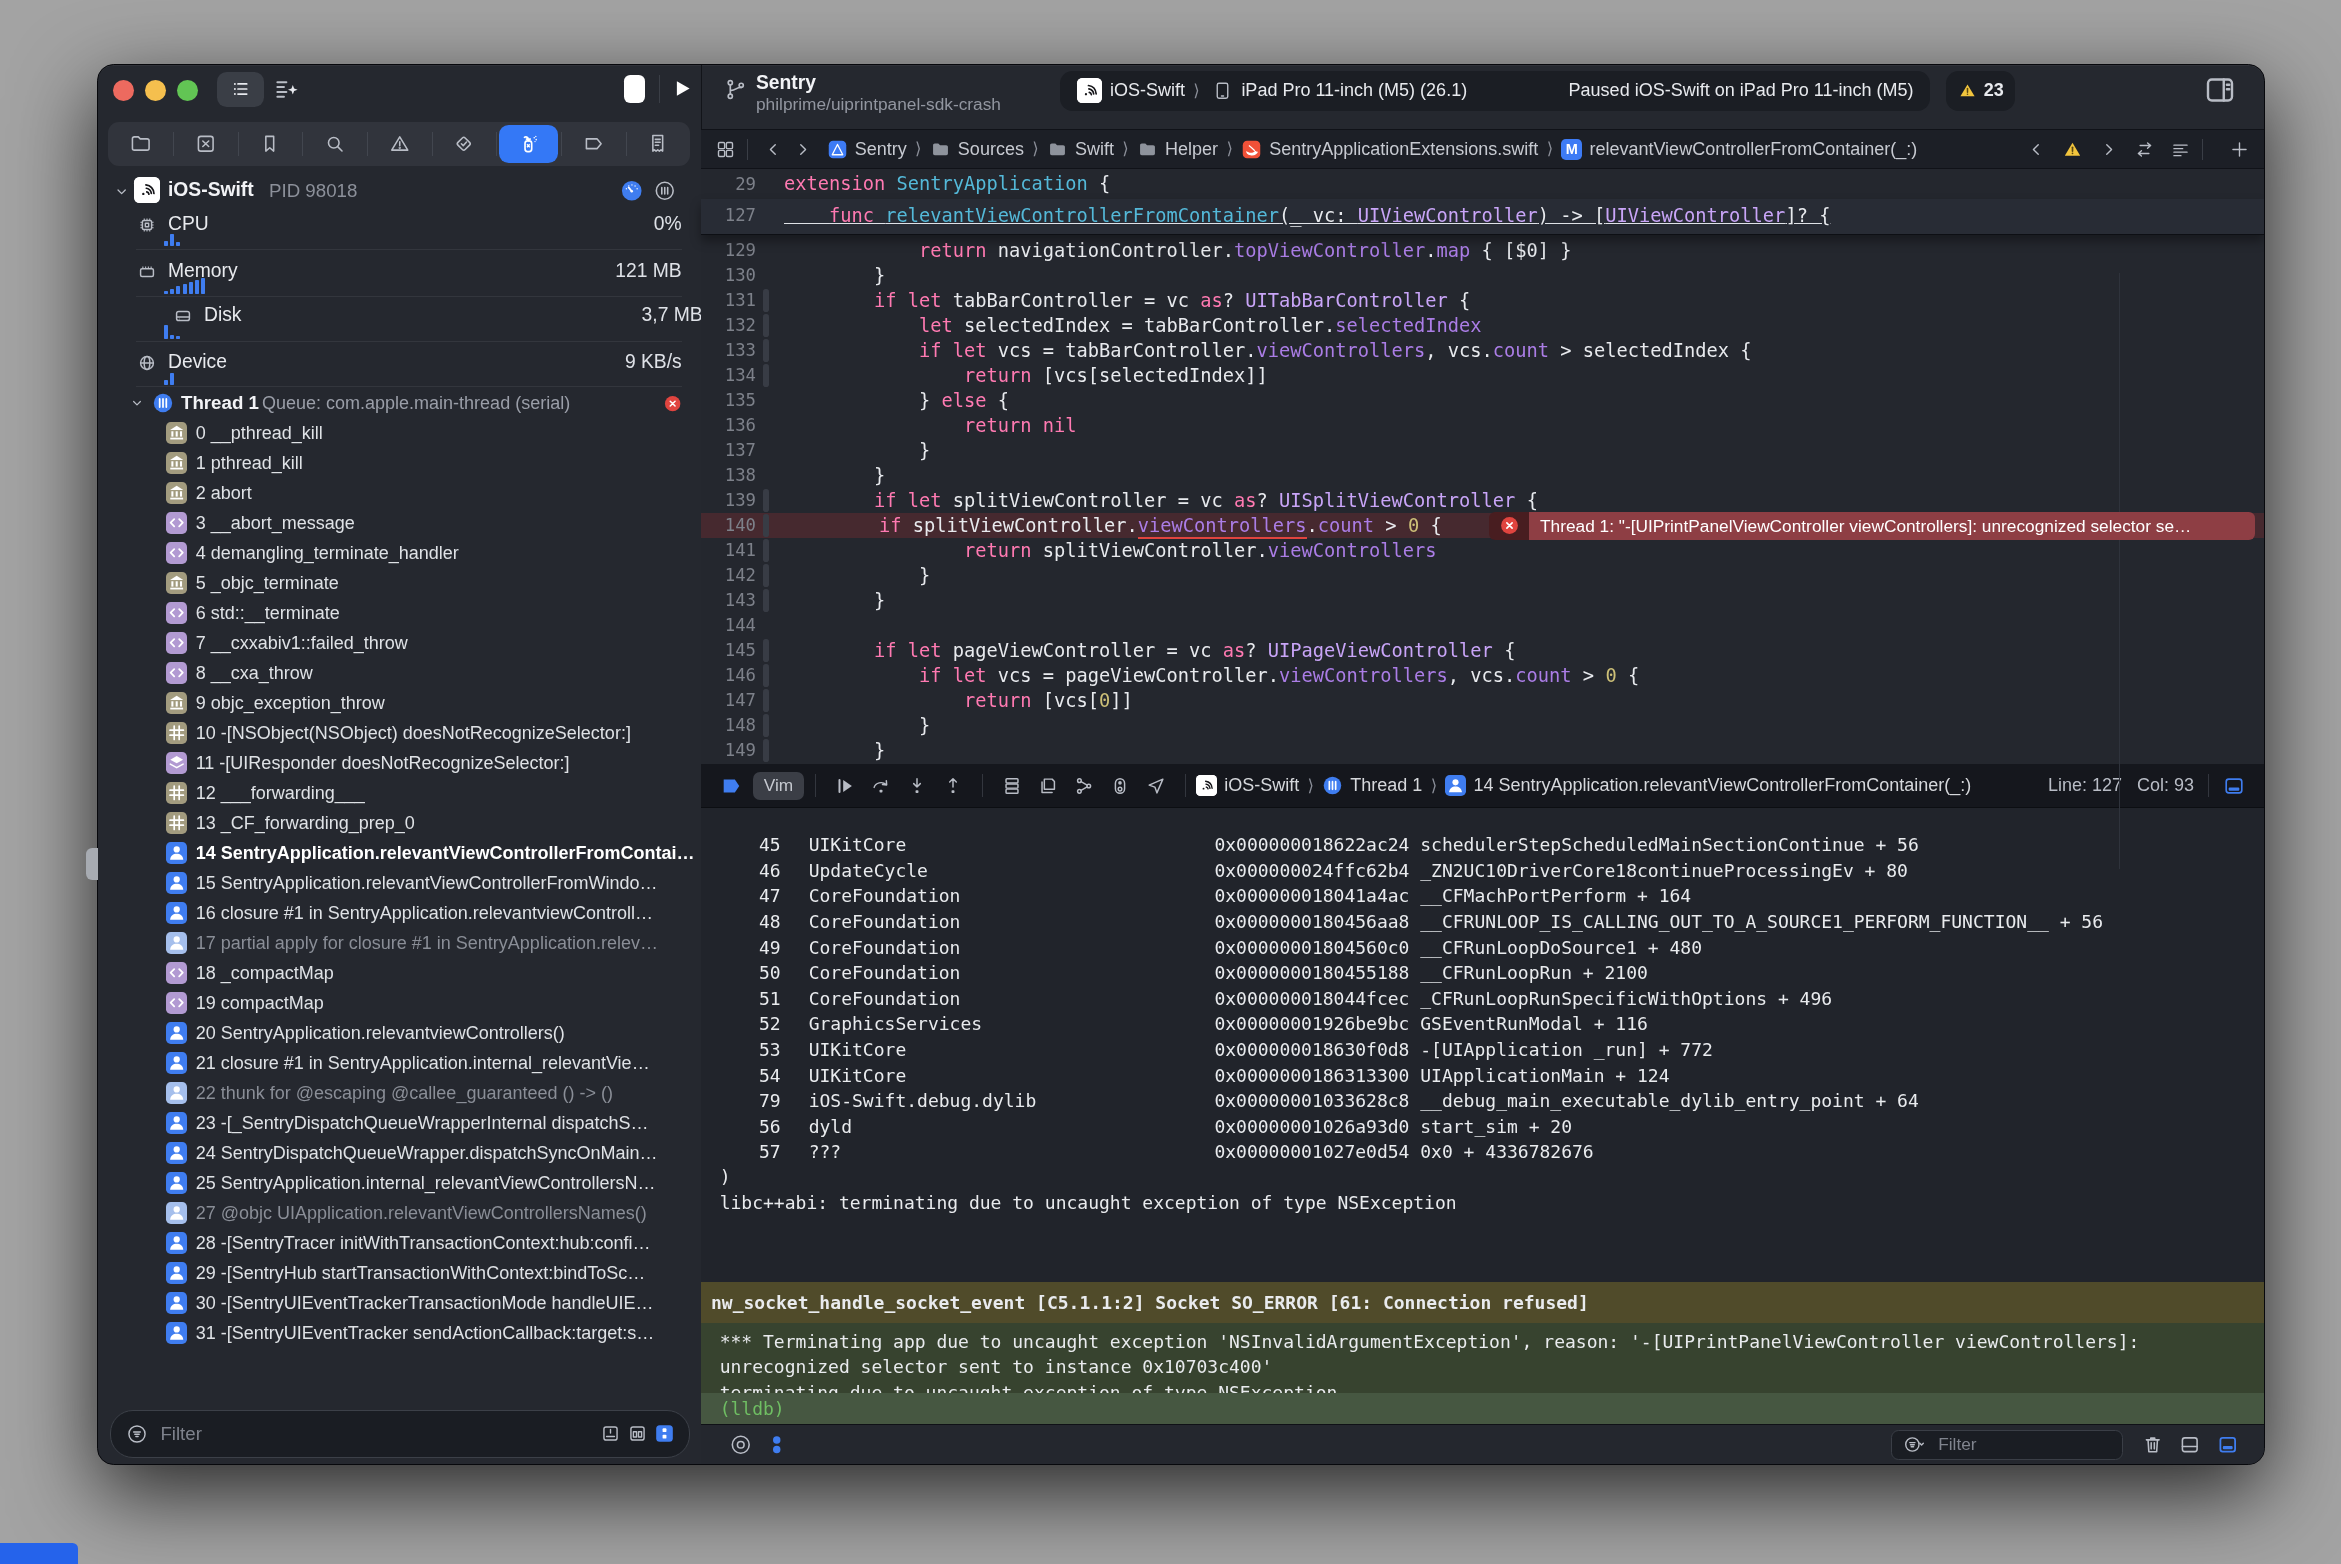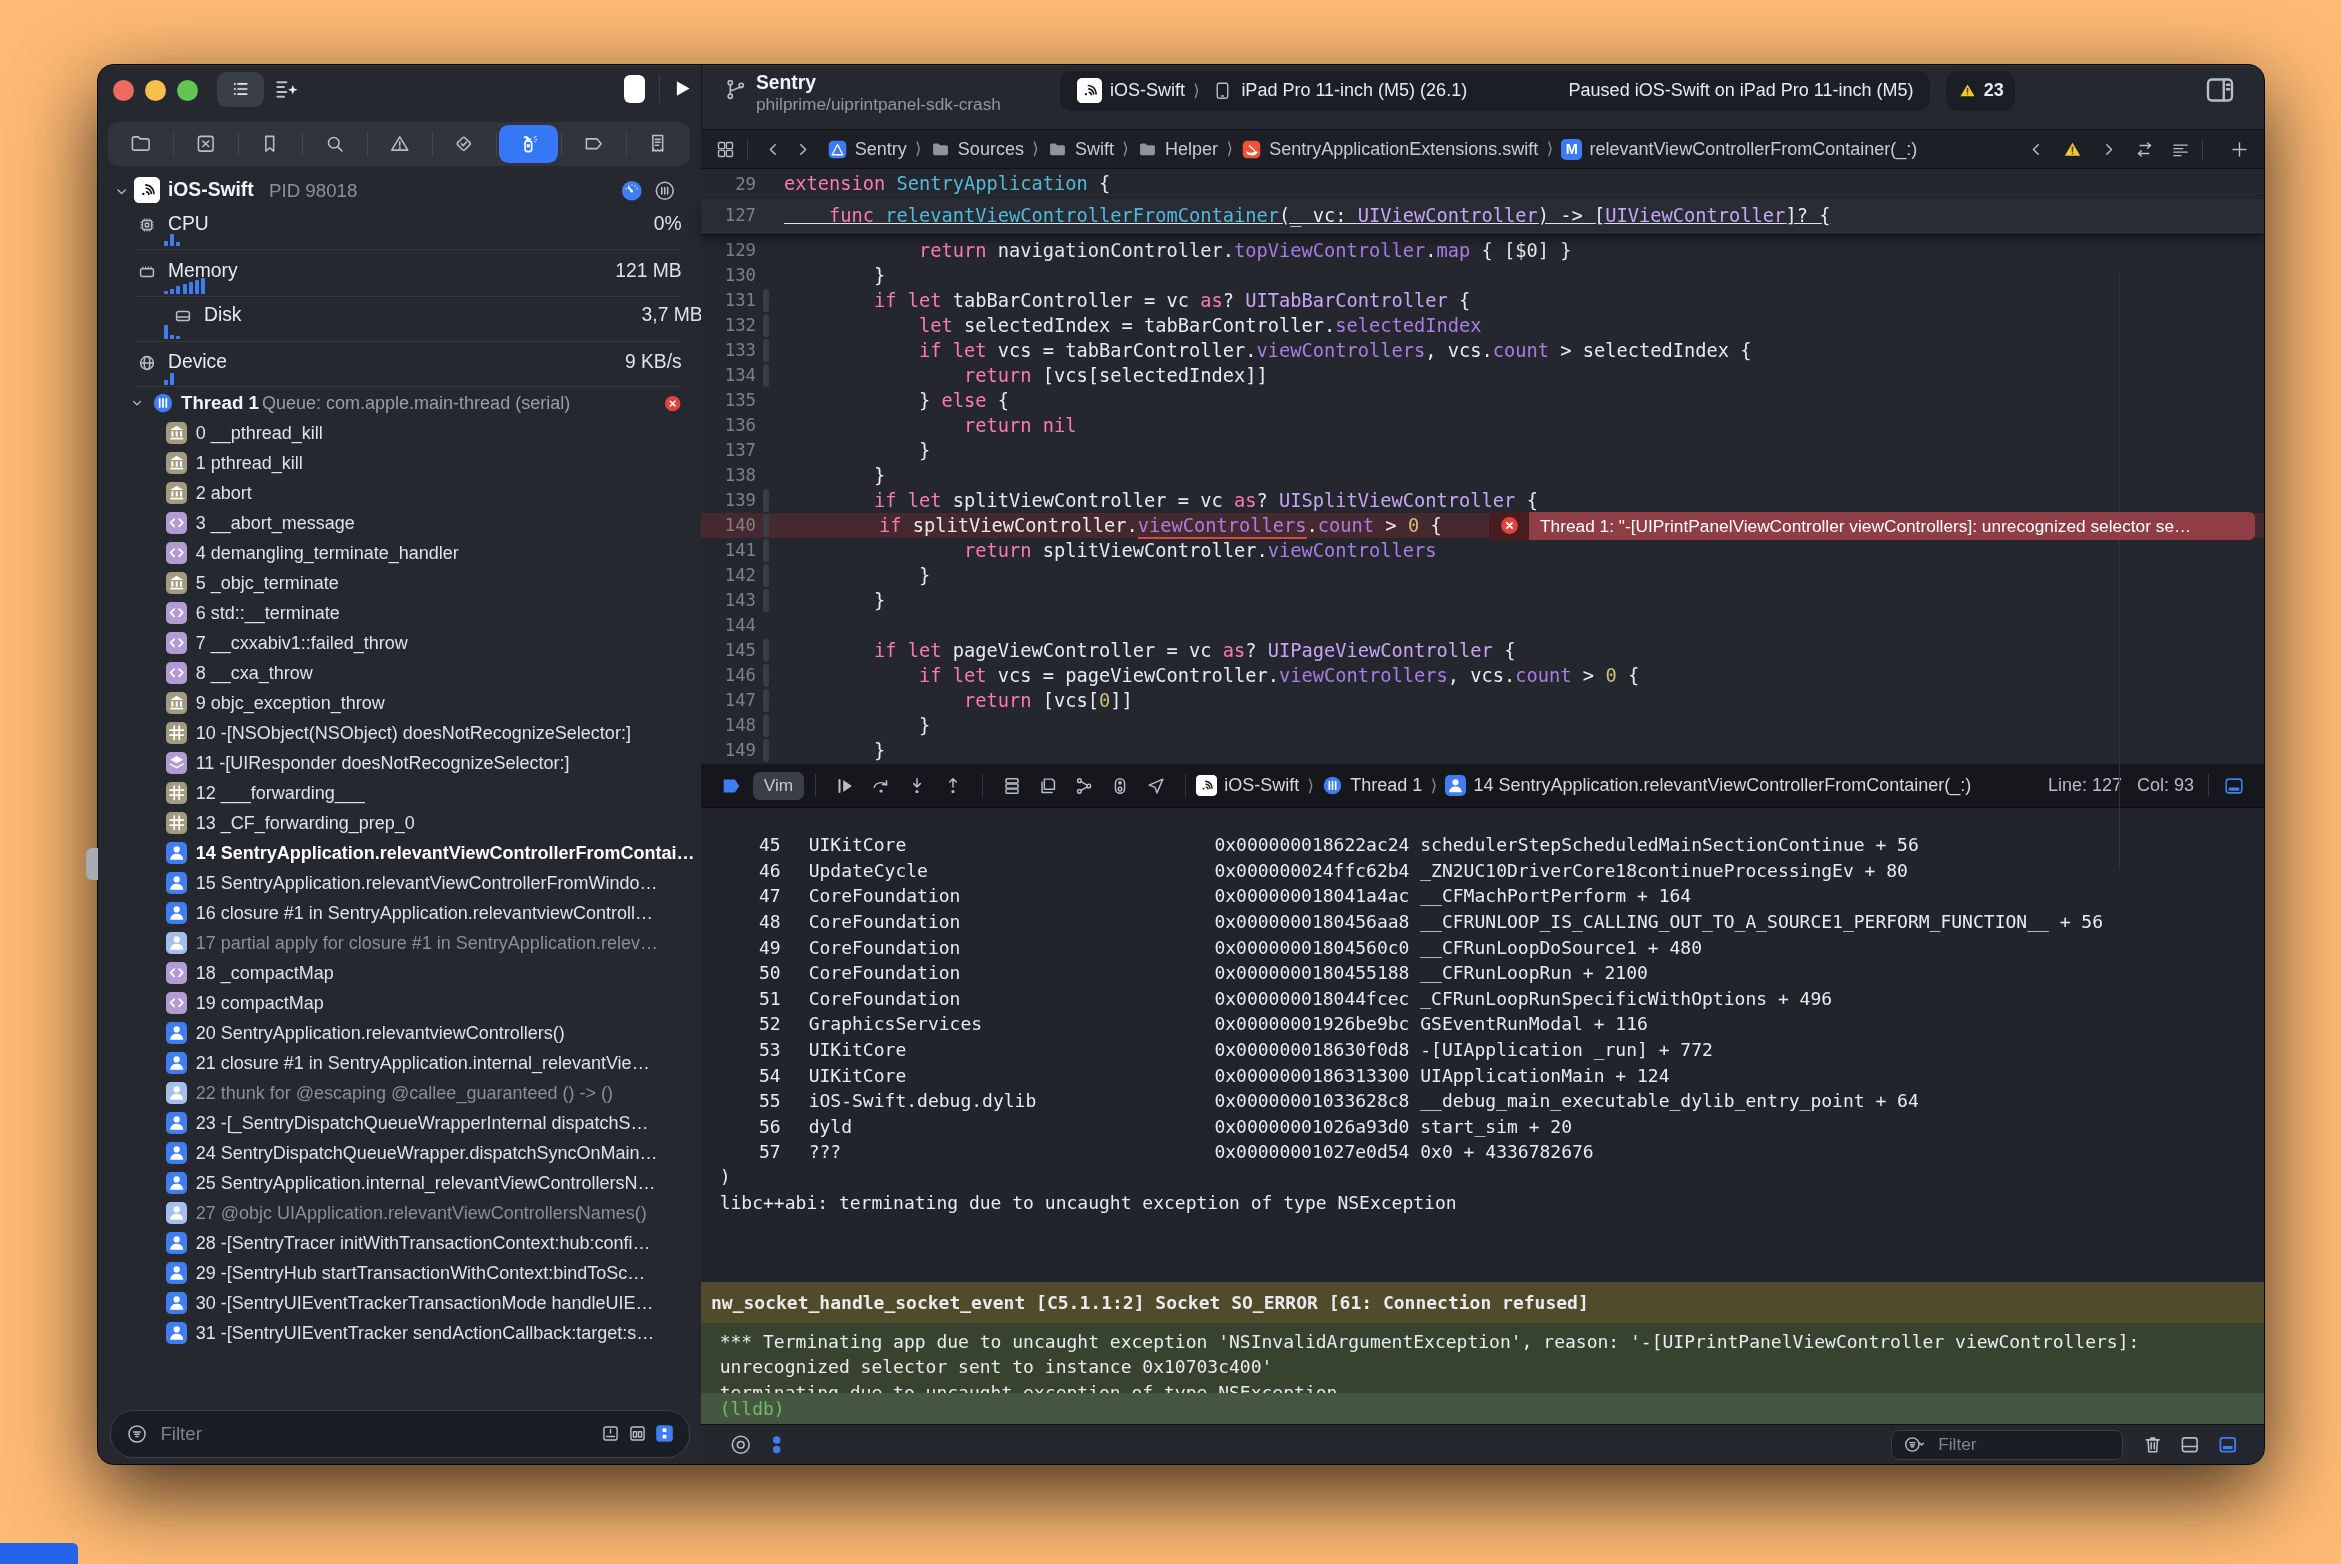--- a/index.html
+++ b/index.html
@@ -1,16 +1,16 @@
 <!DOCTYPE html>
 <html style="font-size:11px"><head>
 <meta charset="utf-8">
 <style>
   html,body{margin:0;padding:0;background:#000;}
-  .screen{position:relative;width:2342px;height:1564px;background:#fdba74;overflow:hidden;
+  .screen{position:relative;width:2342px;height:1564px;background:#a3a3a3;overflow:hidden;
           font-family:"Liberation Sans",sans-serif;color:#dfe2e7;}
   .r{position:absolute;}
   svg{display:block;}
   .ico svg{width:100%;height:100%;}
 
   
   .window{position:absolute;left:97px;top:64px;width:2166px;height:1399px;background:#25282f;
           border-radius:16.6px;border:0.7px solid #07080c;box-shadow:0 28px 83px rgba(0,0,0,.75), inset 0 0.7px 0 rgba(255,255,255,.07);
           overflow:hidden;}
 
@@ -1101,21 +1101,21 @@
               <span class="ci">53</span>
               <span class="cm">UIKitCore</span>
               <span class="cas">0x000000018630f0d8 -[UIApplication _run] + 772</span>
             </div>
             <div class="crow">
               <span class="ci">54</span>
               <span class="cm">UIKitCore</span>
               <span class="cas">0x0000000186313300 UIApplicationMain + 124</span>
             </div>
             <div class="crow">
-              <span class="ci">55</span>
+              <span class="ci">79</span>
               <span class="cm">iOS-Swift.debug.dylib</span>
               <span class="cas">0x00000001033628c8 __debug_main_executable_dylib_entry_point + 64</span>
             </div>
             <div class="crow">
               <span class="ci">56</span>
               <span class="cm">dyld</span>
               <span class="cas">0x00000001026a93d0 start_sim + 20</span>
             </div>
             <div class="crow">
               <span class="ci">57</span>

